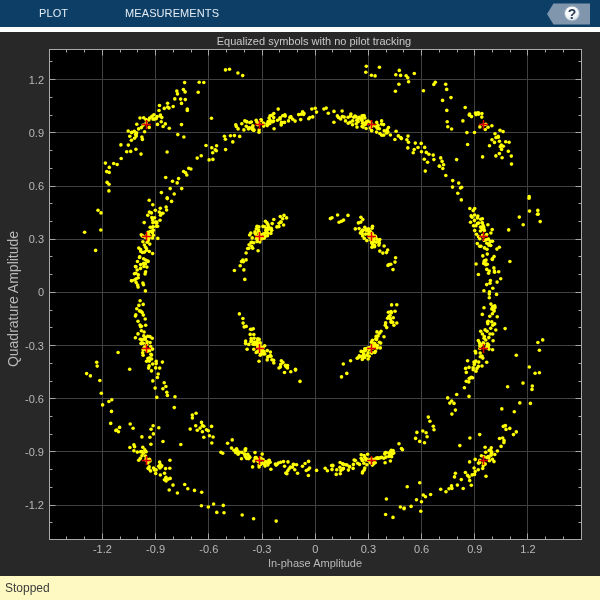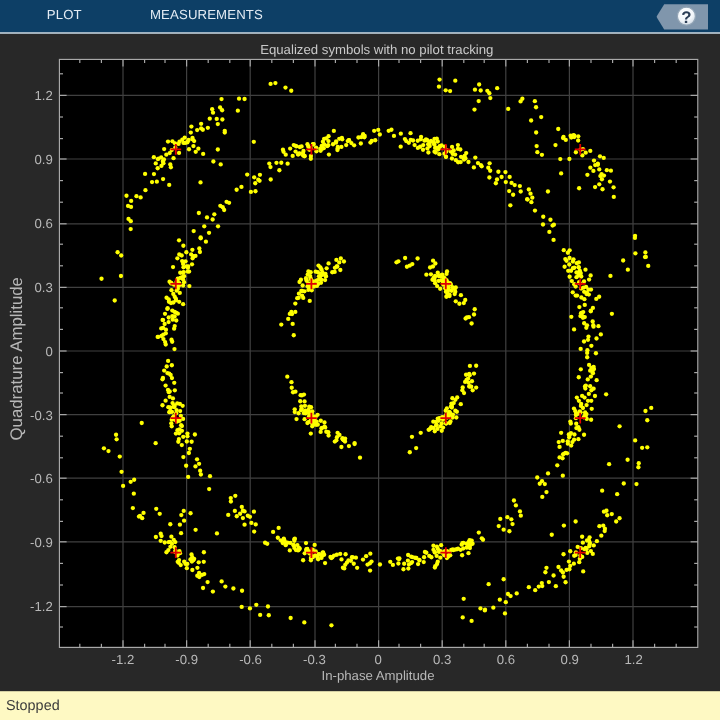--- a/index.html
+++ b/index.html
@@ -1,16 +1,16 @@
 <!DOCTYPE html>
 <html><head><meta charset="utf-8"><style>
 html,body{margin:0;padding:0;width:600px;height:600px;background:#282828;overflow:hidden;
 font-family:"Liberation Sans",sans-serif;}
 #toolbar{position:absolute;left:0;top:0;width:600px;height:27px;background:#0d3f66;
-border-bottom:1px solid #ffffff;}
+border-bottom:5px solid #ffffff;}
 #toolbar .tab{position:absolute;top:7px;font-size:11px;color:#e4ecf4;letter-spacing:0.1px;}
 #help{position:absolute;left:547px;top:0px;}
 #status{position:absolute;left:0;top:576px;width:600px;height:36px;background:#fef9c3;}
 #status span{position:absolute;left:5px;top:5px;font-size:12px;color:#3c3c3c;}
 </style></head>
 <body>
 <div id="toolbar">
  <span class="tab" style="left:39px">PLOT</span>
  <span class="tab" style="left:125px">MEASUREMENTS</span>
  <svg id="help" width="44" height="28" xmlns="http://www.w3.org/2000/svg">

